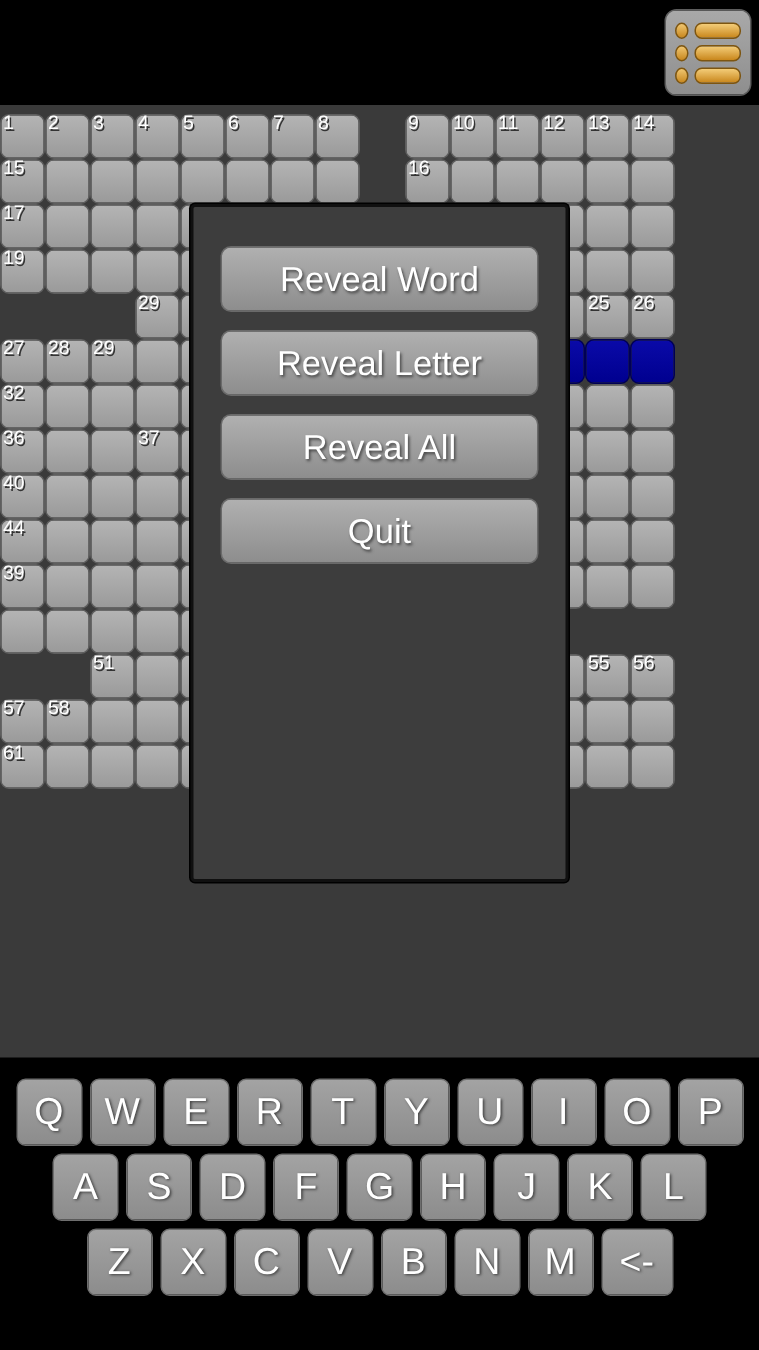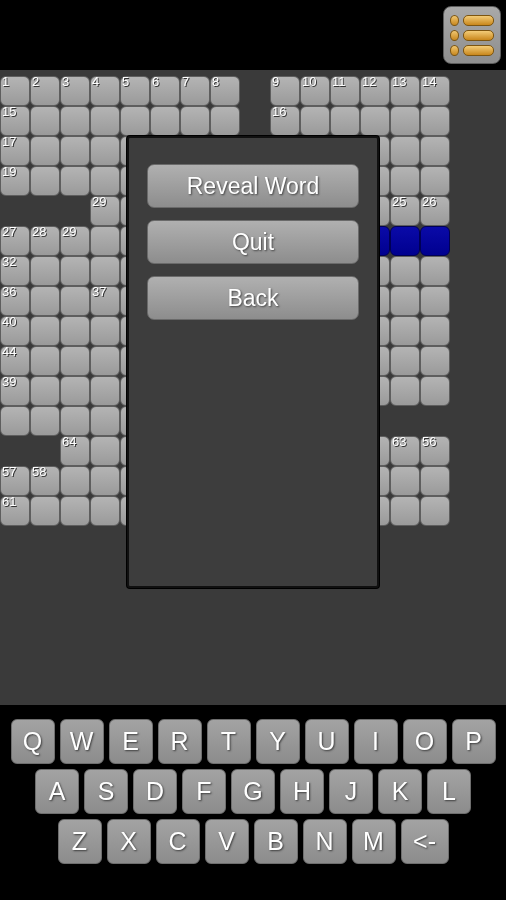--- a/index.html
+++ b/index.html
@@ -416,33 +416,33 @@
         <div class="cell" style="left: 90px; top: 330px;"></div>
         <div class="cell" style="left: 120px; top: 330px;"></div>
         <div class="cell" style="left: 150px; top: 330px;"></div>
         <div class="cell" style="left: 180px; top: 330px;"></div>
         <div class="cell" style="left: 210px; top: 330px;"></div>
         <div class="cell" style="left: 240px; top: 330px;"></div>
         <div class="cell" style="left: 270px; top: 330px;"></div>
         <div class="cell" style="left: 300px; top: 330px;"></div>
         <div class="cell" style="left: 330px; top: 330px;"></div>
         <div class="cell" style="left: 60px; top: 360px;">
-          <span class="num">64</span>
+          <span class="num">51</span>
         </div>
         <div class="cell" style="left: 90px; top: 360px;"></div>
         <div class="cell" style="left: 120px; top: 360px;"></div>
         <div class="cell" style="left: 150px; top: 360px;"></div>
         <div class="cell" style="left: 180px; top: 360px;"></div>
         <div class="cell" style="left: 210px; top: 360px;"></div>
         <div class="cell" style="left: 270px; top: 360px;"></div>
         <div class="cell" style="left: 300px; top: 360px;"></div>
         <div class="cell" style="left: 330px; top: 360px;"></div>
         <div class="cell" style="left: 360px; top: 360px;"></div>
         <div class="cell" style="left: 390px; top: 360px;">
-          <span class="num">63</span>
+          <span class="num">55</span>
         </div>
         <div class="cell" style="left: 420px; top: 360px;">
           <span class="num">56</span>
         </div>
         <div class="cell" style="left: 0px; top: 390px;">
           <span class="num">57</span>
         </div>
         <div class="cell" style="left: 30px; top: 390px;">
           <span class="num">58</span>
         </div>
@@ -479,22 +479,23 @@
         <div class="cell" style="left: 330px; top: 420px;"></div>
         <div class="cell" style="left: 360px; top: 420px;"></div>
         <div class="cell" style="left: 390px; top: 420px;"></div>
         <div class="cell" style="left: 420px; top: 420px;"></div>
       </div>
   </div>
 
   <div id="menu-dialog">
     <div id="menu-dialog-buttons">
         <div class="menu-btn">Reveal Word</div>
+        <div class="menu-btn">Reveal Letter</div>
+        <div class="menu-btn">Reveal All</div>
         <div class="menu-btn">Quit</div>
-        <div class="menu-btn">Back</div>
       </div>
   </div>
 
   <div id="keyboard">
       <div class="kb-row">
         <div class="key">Q</div>
         <div class="key">W</div>
         <div class="key">E</div>
         <div class="key">R</div>
         <div class="key">T</div>

